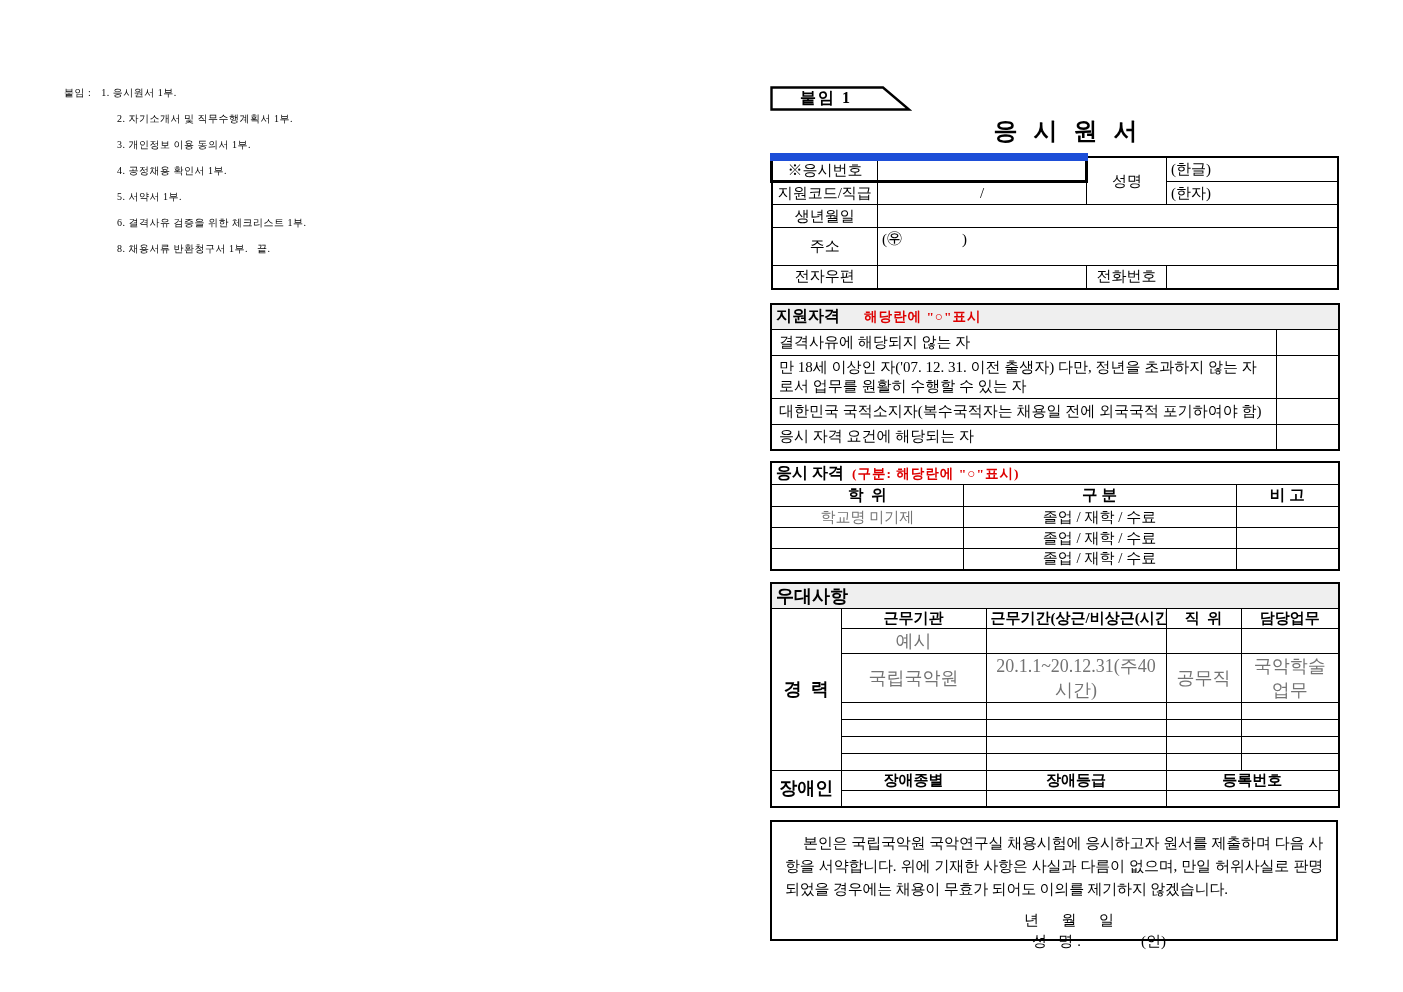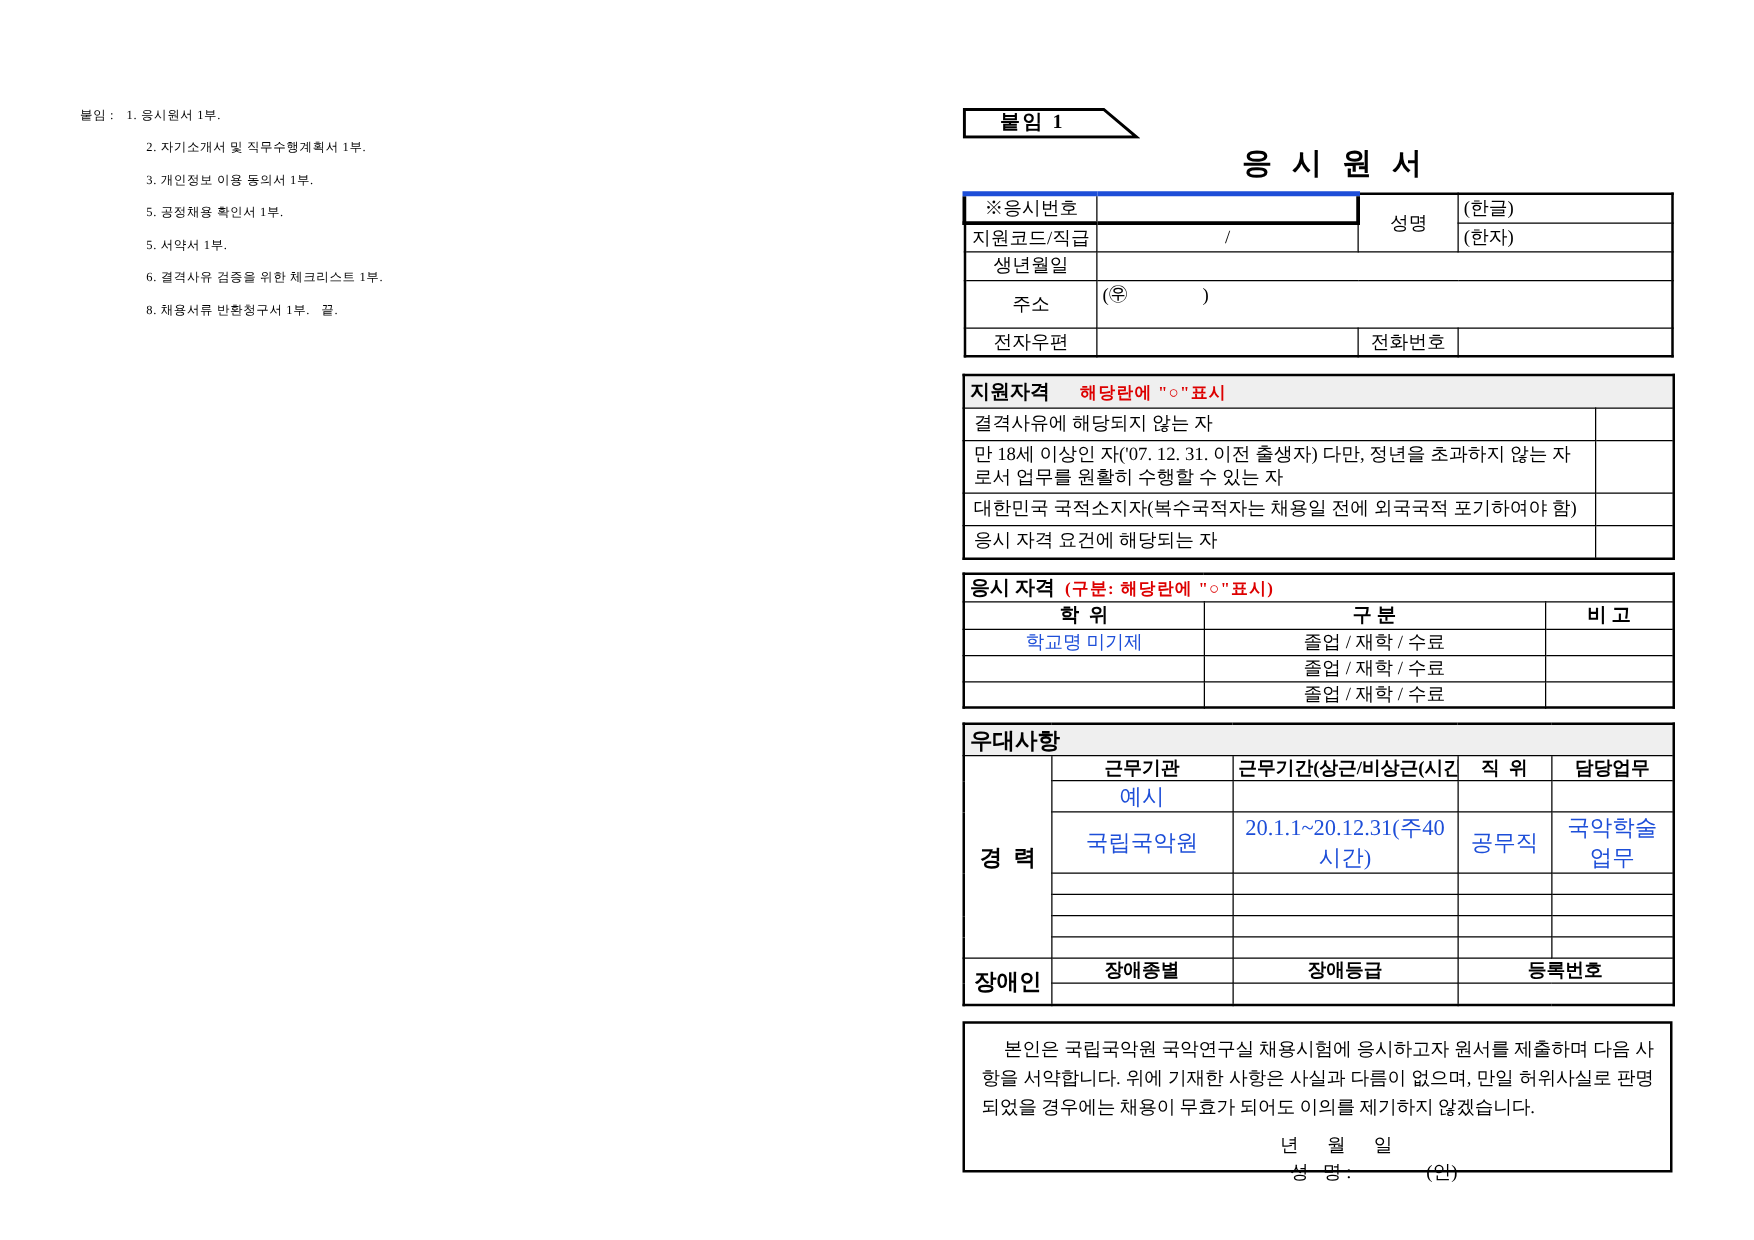--- a/index.html
+++ b/index.html
@@ -34,36 +34,36 @@
 
   table { border-collapse:collapse; table-layout:fixed; width:568px; }
   table { border:2px solid #000; }
   td { border:1px solid #000; font-size:15px; text-align:center; vertical-align:middle; padding:0 4px; overflow:hidden; }
 
   .t-info { margin-top:5px; }
   .t-info td { height:23px; }
   .t-info .r-addr td { height:38px; }
   .addr-val { text-align:left; vertical-align:top; white-space:pre; padding-top:1px; }
   .ltxt { text-align:left; }
-  .tb-t { border-top:4px solid #1d4ed8; }
+  .tb-t { border-top:8px solid #1d4ed8; }
   .tb-b { border-bottom:3px solid #000; }
   .tb-l { border-left:3px solid #000; }
   .tb-r { border-right:3px solid #000; }
 
   .t-elig { margin-top:13px; }
   .t-elig td { height:26px; }
   .sec-hdr { background:#efefef; text-align:left; font-weight:bold; font-size:16px; height:23px; }
   .red-note { color:#dd0000; font-weight:bold; font-size:13.5px; letter-spacing:1px; }
   .elig-text { text-align:left; padding:2px 7px; line-height:1.25; }
   .r-tall td { height:42px; }
 
   .t-qual { margin-top:10px; }
   .t-qual td { height:21px; }
   .col-hdr { font-weight:bold; font-size:15.5px; white-space:pre; }
-  .muted { color:#1d4ed8; }
+  .muted { color:#737373; }
 
   .t-pref { margin-top:11px; }
   .t-pref td { height:17px; font-size:18px; }
   .t-pref .hdr td { height:20px; }
   .t-pref .col-hdr { font-size:15px; }
   .side-label { font-weight:bold; font-size:15.5px; white-space:pre; }
   .ex-small { font-size:13px; }
 
   .decl-box {
     margin-top:12px; border:2px solid #000; width:568px; height:121px;
@@ -75,21 +75,21 @@
 </style>
 </head>
 <body>
 
 <div class="canvas">
 
   <div class="att-list">
     <div class="att-line"><span class="pfx">붙임 :</span><span>1. 응시원서 1부.</span></div>
     <div class="att-line cont">2. 자기소개서 및 직무수행계획서 1부.</div>
     <div class="att-line cont">3. 개인정보 이용 동의서 1부.</div>
-    <div class="att-line cont">5. 공정채용 확인서 1부.</div>
+    <div class="att-line cont">4. 공정채용 확인서 1부.</div>
     <div class="att-line cont">5. 서약서 1부.</div>
     <div class="att-line cont">6. 결격사유 검증을 위한 체크리스트 1부.</div>
     <div class="att-line cont">8. 채용서류 반환청구서 1부.   끝.</div>
   </div>
 
   <div class="form-page">
 
     <div class="banner">
       <svg width="142" height="25" viewBox="0 0 142 25">
         <polygon points="1.5,1.5 113,1.5 139,23.5 1.5,23.5" fill="#ffffff" stroke="#000000" stroke-width="2.4"></polygon>

